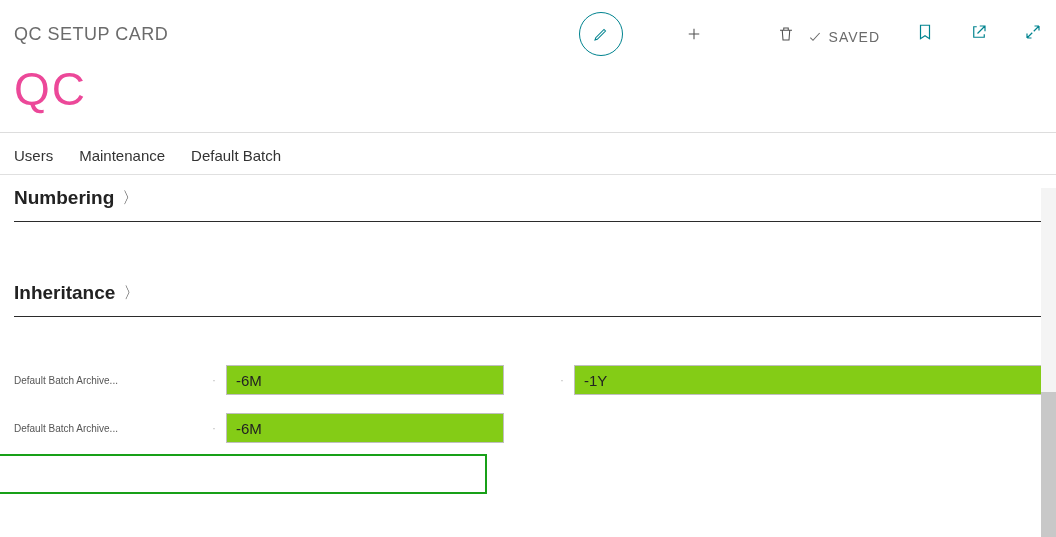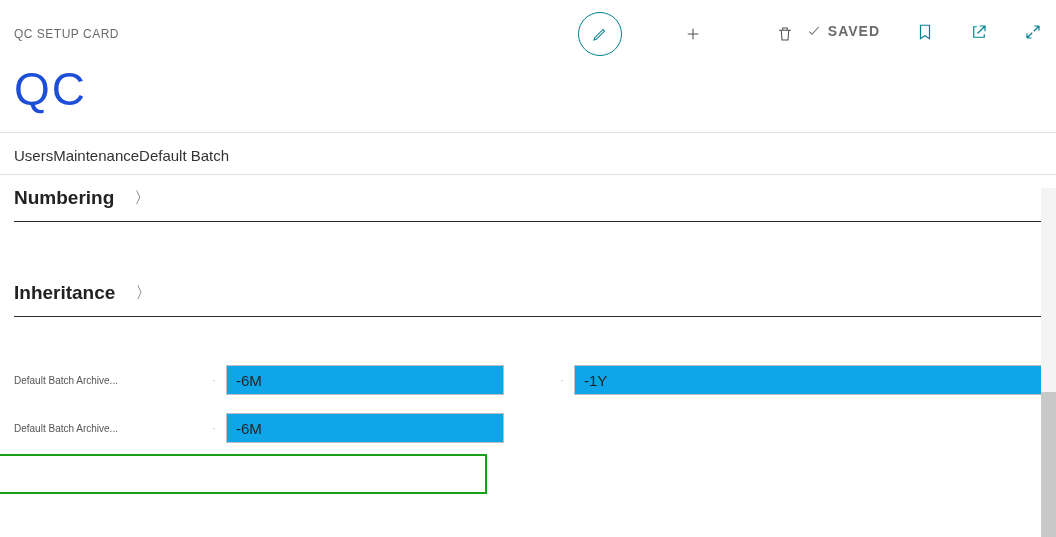--- a/index.html
+++ b/index.html
@@ -12,21 +12,21 @@
     position: relative;
     overflow: hidden;
   }
   .topbar {
     display: flex;
     align-items: center;
     padding: 12px 14px 0 14px;
     height: 56px;
   }
   .card-type {
-    font-size: 12px;
+    font-size: 18px;
     letter-spacing: 0.5px;
     color: #6b6b6b;
   }
   .top-spacer { flex: 1; }
   .action-group {
     display: flex;
     gap: 50px;
     align-items: center;
     margin-left: 80px;
   }
@@ -39,56 +39,55 @@
   .icon-btn svg { width: 18px; height: 18px; stroke: currentColor; fill: none; stroke-width: 1.4; }
   .edit-circle {
     width: 44px; height: 44px;
     border: 1.5px solid #00838f;
     border-radius: 50%;
     color: #00838f;
   }
   .edit-circle svg { stroke: #00838f; }
   .right-group {
     display: flex;
-    align-items: flex-start;
+    align-items: flex-end;
     gap: 36px;
     margin-left: auto;
-    font-weight: bold;
   }
   .saved {
     display: flex; align-items: center; gap: 6px;
     font-size: 14px; letter-spacing: 1px;
     color: #6b6b6b;
   }
   .saved svg { width: 16px; height: 16px; stroke: #6b6b6b; stroke-width: 1.6; fill: none; }
   .teal-icon { color: #00838f; cursor: pointer; }
   .teal-icon svg { width: 18px; height: 18px; stroke: #00838f; stroke-width: 1.6; fill: none; }
   .page-title {
     font-size: 46px;
     font-weight: 300;
-    color: #1d4ed8;
+    color: #ec4899;
     padding: 6px 14px 16px 14px;
     letter-spacing: 2px;
   }
   .hr-line { border-top: 1px solid #ddd; margin: 0; }
   .tabs {
-    display: flex; 
+    display: flex; gap: 26px;
     padding: 14px 14px 10px 14px;
     font-size: 15px;
     color: #333;
     border-bottom: 1px solid #e0e0e0;
   }
   .tab { cursor: pointer; }
   .content { padding: 0 14px; position: relative; }
   .section {
     border-bottom: 1.5px solid #2b2b2b;
     padding: 8px 0 8px 0;
   }
   .section-hdr {
-    display: flex; align-items: center; gap: 20px;
+    display: flex; align-items: center; gap: 8px;
     font-size: 19px; font-weight: 600;
     color: #222;
     cursor: pointer;
     padding: 4px 0;
   }
   .section-hdr .chev { font-size: 16px; font-weight: 400; color: #555; }
   .section-gap { height: 48px; }
   .section-title-open {
     font-size: 22px; font-weight: 600;
     padding: 18px 0 14px 0;
@@ -111,21 +110,21 @@
     white-space: nowrap; overflow: hidden; text-overflow: ellipsis;
   }
   .dots { width: 22px; text-align: center; color: #bbb; font-size: 12px; letter-spacing: 2px; }
   .field-input {
     flex: 1;
     height: 30px;
     border: 1px solid #bfbfbf;
     font-size: 15px;
     padding: 0 9px;
     color: #222;
-    background: #0ea5e9;
+    background: #84cc16;
   }
   .highlight-box {
     position: absolute;
     border: 2px solid #18a018;
     pointer-events: none;
   }
   .scrollbar {
     position: absolute;
     right: 0; top: 188px;
     width: 15px; height: 349px;

